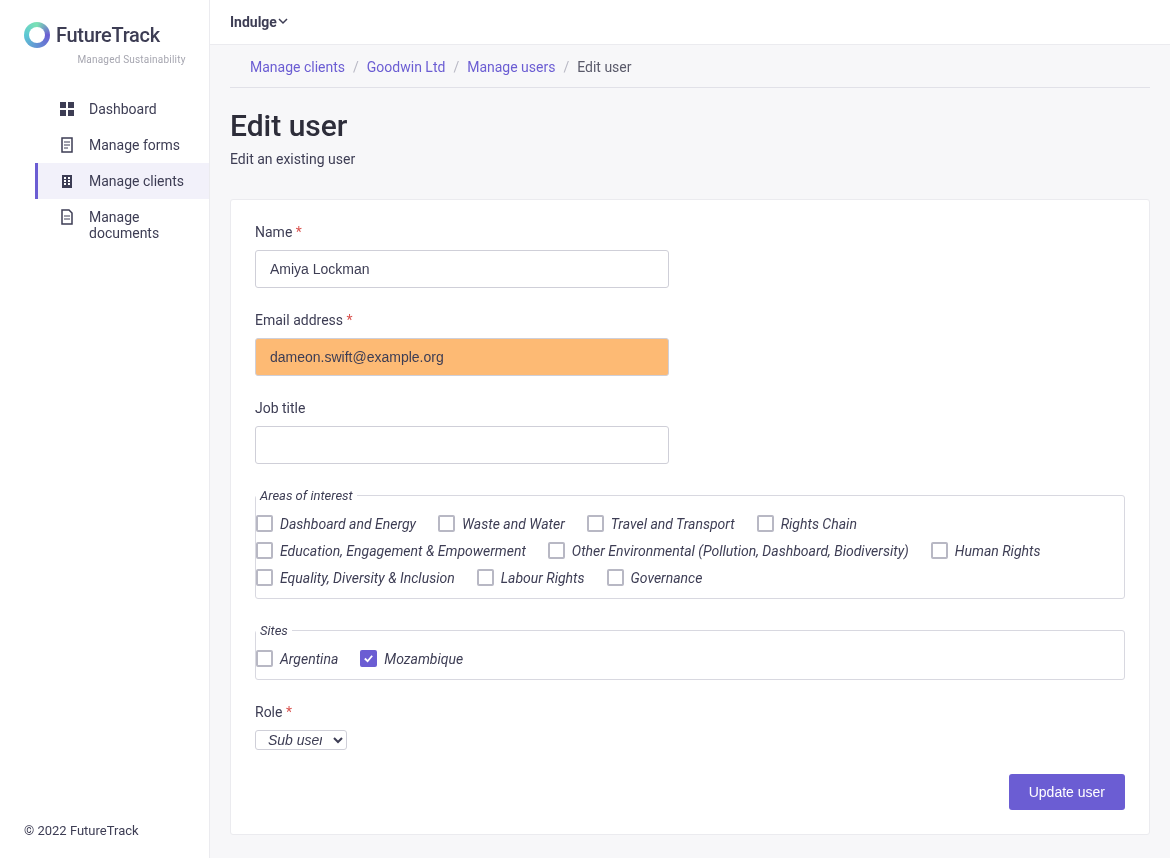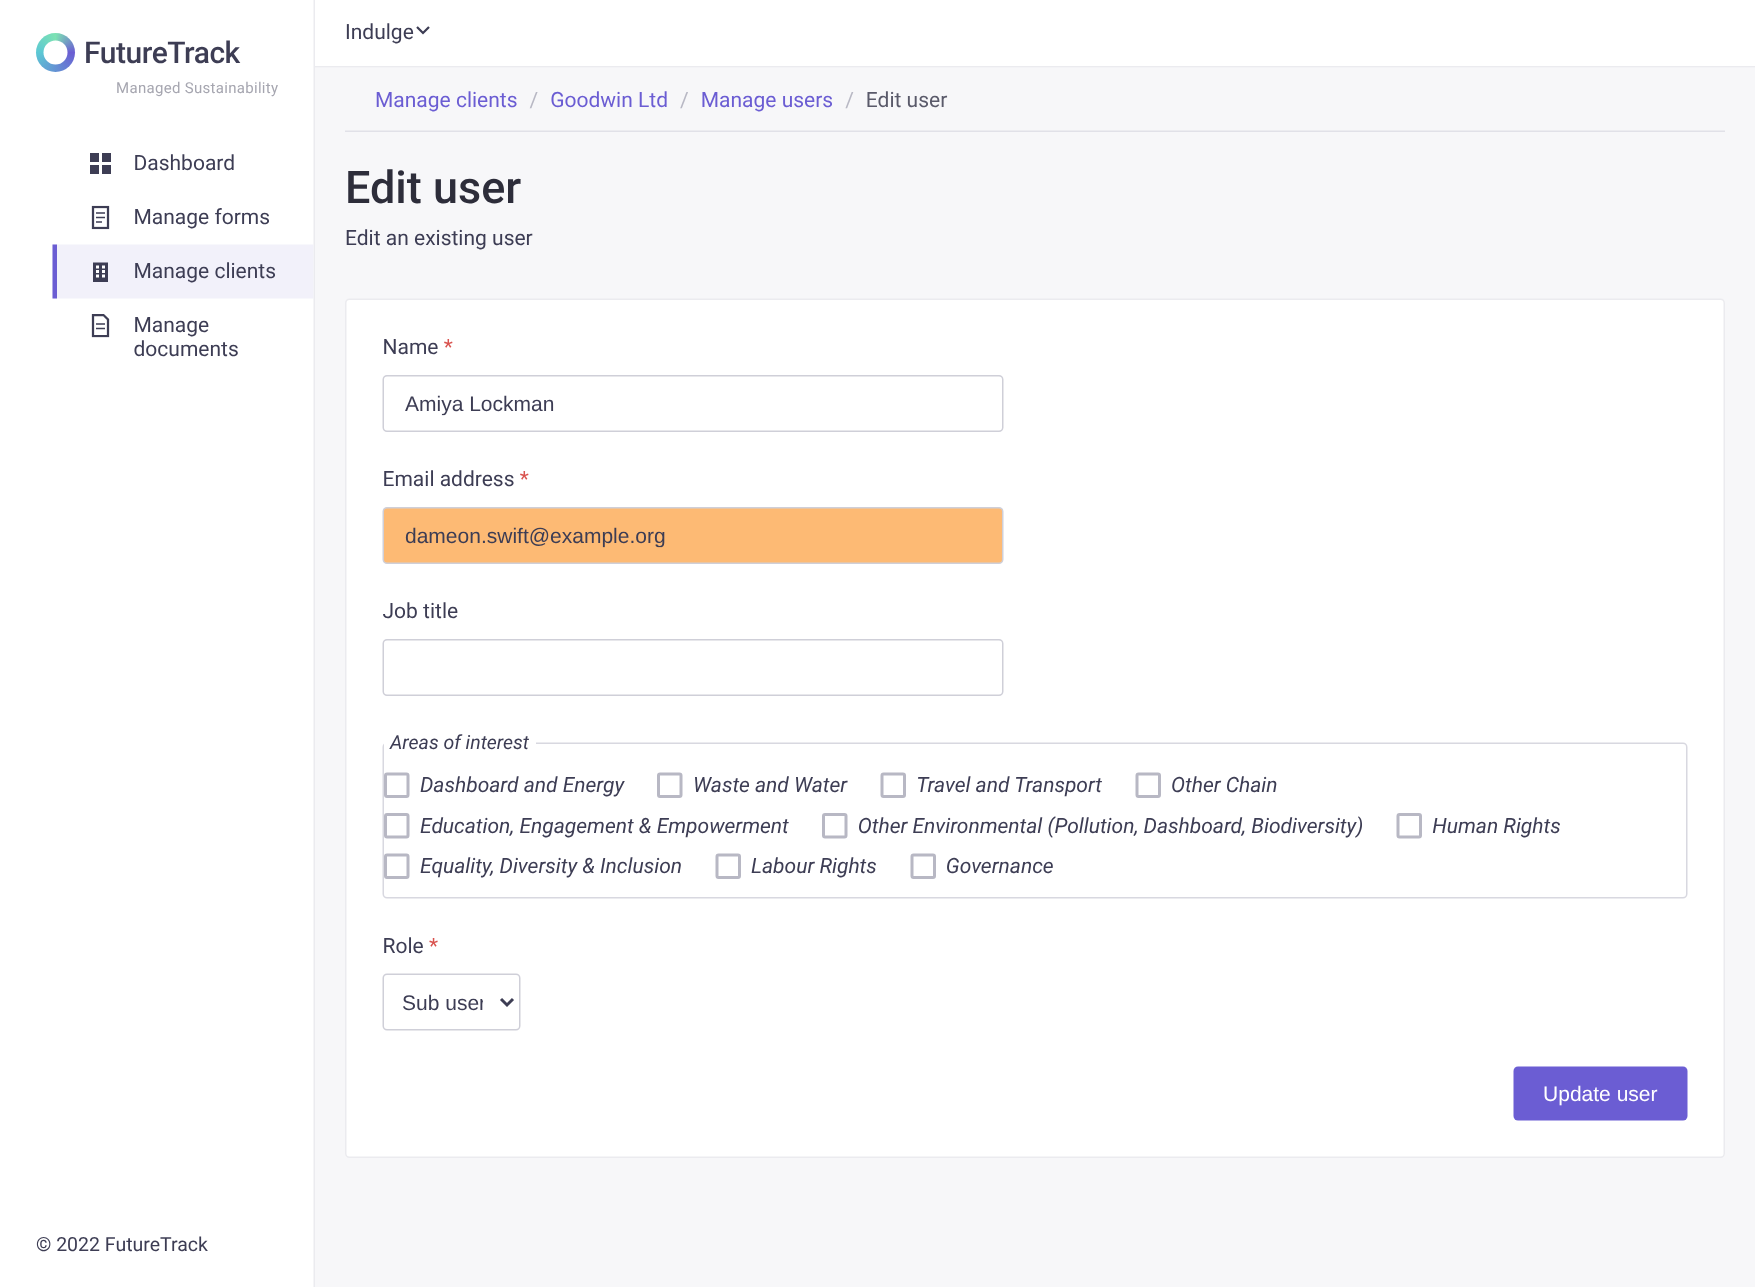--- a/index.html
+++ b/index.html
@@ -112,20 +112,21 @@
       align-items: center;
       gap: 8px;
       border-bottom: 1px solid #ebebef;
     }
     .topbar-org {
       font-size: 14px;
       color: #3d3d54;
       cursor: pointer;
       display: flex;
       align-items: center;
+      font-weight: bold;
     }
     .breadcrumb {
       padding: 14px 20px 12px;
       font-size: 14px;
       color: #7a7a8a;
       display: flex;
       align-items: center;
       gap: 8px;
       border-bottom: 1px solid #e1e1e8;
       margin: 0 20px;
@@ -182,27 +183,28 @@
       font-size: 14px;
       color: #3d3d54;
       background: #fff;
     }
     .form-input:disabled {
       background: #fdba74;
       color: #3d3d54;
     }
     .form-select {
       width: 92px;
-      height: 38px;
+      height: 20px;
       border: 1px solid #cfcfd8;
       border-radius: 3px;
       padding: 0 8px;
       font-size: 14px;
       background: #fff;
       color: #3d3d54;
+      font-style: italic;
     }
     fieldset {
       border: 1px solid #d8d8e0;
       border-radius: 3px;
       padding: 12px 0 12px;
       margin-bottom: 24px;
       font-style: italic;
     }
     legend {
       font-size: 13px;
@@ -375,21 +377,21 @@
             <label class="checkbox-item">
               <span class="checkbox-box"></span>
               <span>Waste and Water</span>
             </label>
             <label class="checkbox-item">
               <span class="checkbox-box"></span>
               <span>Travel and Transport</span>
             </label>
             <label class="checkbox-item">
               <span class="checkbox-box"></span>
-              <span>Other Chain</span>
+              <span>Rights Chain</span>
             </label>
             <label class="checkbox-item">
               <span class="checkbox-box"></span>
               <span>Education, Engagement &amp; Empowerment</span>
             </label>
             <label class="checkbox-item">
               <span class="checkbox-box"></span>
               <span>Other Environmental (Pollution, Dashboard, Biodiversity)</span>
             </label>
             <label class="checkbox-item">
@@ -404,20 +406,37 @@
               <span class="checkbox-box"></span>
               <span>Labour Rights</span>
             </label>
             <label class="checkbox-item">
               <span class="checkbox-box"></span>
               <span>Governance</span>
             </label>
           </div>
       </fieldset>
 
+      <fieldset>
+        <legend>Sites</legend>
+        <div class="checkbox-row" id="sites-container">
+            <label class="checkbox-item">
+              <span class="checkbox-box"></span>
+              <span>Argentina</span>
+            </label>
+            <label class="checkbox-item">
+              <span class="checkbox-box checked">
+                <svg width="11" height="11" viewBox="0 0 12 12">
+                  <path d="M2 6 L5 9 L10 3" stroke="white" stroke-width="2" fill="none"></path>
+                </svg>
+              </span>
+              <span>Mozambique</span>
+            </label>
+          </div>
+      </fieldset>
 
       <div class="form-group">
         <label class="form-label">
           <span>Role</span> <span class="required">*</span>
         </label>
         <select class="form-select">
           <option>Sub user</option>
         </select>
       </div>
 

